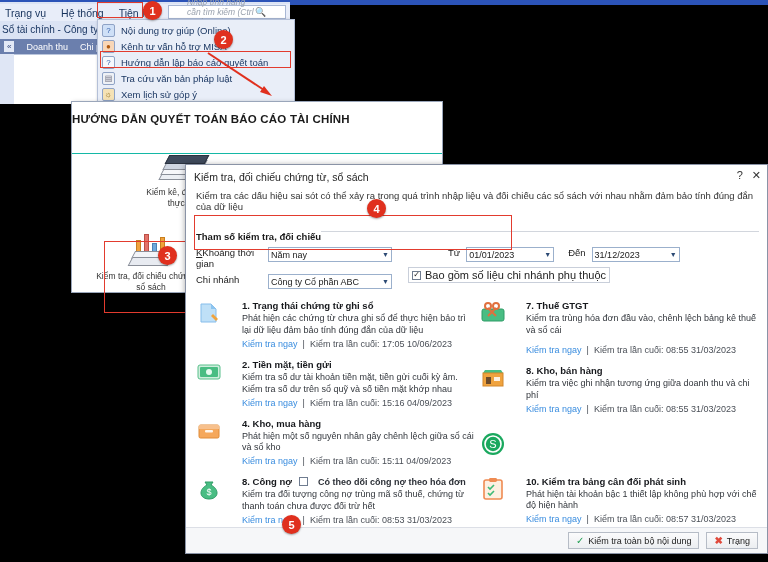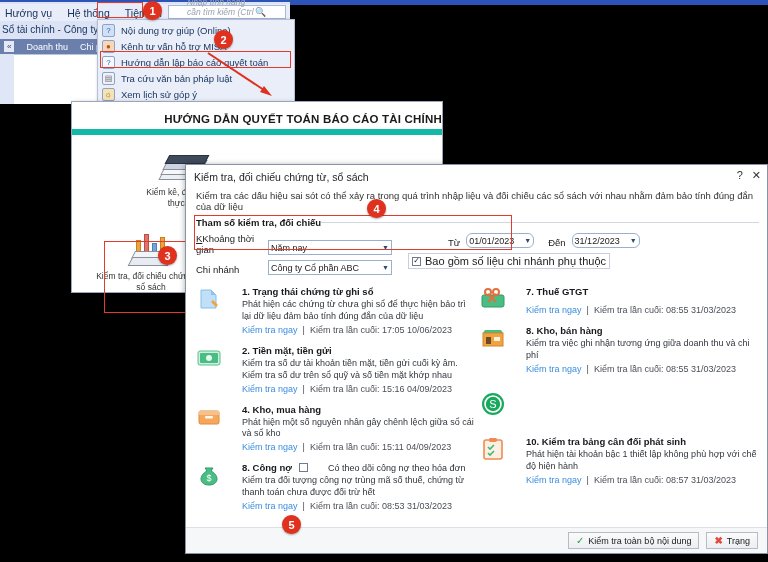--- a/index.html
+++ b/index.html
@@ -64,22 +64,22 @@
     position:absolute; width:19px; height:19px; border-radius:50%; background:#e0301e; color:#fff;
     font-size:11px; font-weight:bold; display:flex; align-items:center; justify-content:center;
     box-shadow:0 1px 2px rgba(0,0,0,.35);
   }
   
   #guide-win {
     position:absolute; left:71px; top:101px; width:372px; height:192px;
     background:#fff; border:1px solid #9aa6ba; box-shadow:2px 2px 5px rgba(0,0,0,.35);
   }
   #guide-title {
-    text-align:right; font-size:11.5px; font-weight:bold; color:#1a1a1a;
-    letter-spacing:.2px; padding:11px 0 4px 0; border-bottom:6px solid #14b8a6;
+    text-align:left; font-size:11.5px; font-weight:bold; color:#1a1a1a;
+    letter-spacing:.2px; padding:11px 0 28px 0; border-bottom:1px solid #14b8a6;
   }
   .guide-tile { position:absolute; width:86px; text-align:center; font-size:8.5px; color:#333; line-height:1.25; }
   .guide-tile .cap { display:block; margin-top:3px; }
   .tile-art { height:36px; display:flex; align-items:flex-end; justify-content:center; }
   
   .papers { position:relative; width:46px; height:30px; }
   .papers span { position:absolute; width:40px; height:10px; border:1px solid #8a8f99; background:#eceff4; transform:skewX(-28deg); }
   .papers span:nth-child(1){ left:3px; top:16px; }
   .papers span:nth-child(2){ left:5px; top:11px; background:#f6f7fa; }
   .papers span:nth-child(3){ left:7px; top:6px; background:#cfd6e2; }
@@ -93,51 +93,51 @@
   
   #dlg {
     position:absolute; left:185px; top:164px; width:583px; height:390px;
     background:#fff; border:1px solid #8a93a6; box-shadow:0 1px 6px rgba(0,0,0,.35);
     display:flex; flex-direction:column;
   }
   #dlg-head { position:relative; padding:6px 8px 0 8px; }
   #dlg-title { font-size:10.5px; color:#1f1f1f; }
   #dlg-sys { position:absolute; right:6px; top:4px; display:flex; gap:9px; color:#333; font-size:11px; }
   #dlg-desc { font-size:9.5px; color:#333; padding:7px 8px 5px 10px; }
-  .legend-row { display:flex; align-items:center; padding:0 8px 0 10px; }
+  .legend-row { display:flex; padding:0 8px 0 10px;margin-top:14px; }
   .legend-lbl { font-size:9.5px; font-weight:bold; color:#1a1a1a; white-space:nowrap; }
   .legend-line { flex:1; height:1px; background:#d2d6dd; }
   #param-area { position:relative; padding:5px 8px 6px 10px; display:flex; gap:16px; align-items:flex-start; }
   .pcol { display:flex; flex-direction:column; gap:5px; }
-  .prow { display:flex; align-items:flex-end; gap:6px; }
+  .prow { display:flex; align-items:flex-start; gap:6px; }
   .plabel { font-size:9.5px; color:#222; width:66px; }
   .plabel u { text-decoration:underline; }
   .ddl {
     width:124px; height:15px; background:#fff; border:1px solid #9bb0cc; display:flex;
     align-items:center; padding:0 2px; font-size:9px; color:#1a1a1a;
   }
   .ddl .arr { margin-left:auto; font-size:7px; color:#2c4a74; }
-  .dt { width:68px;border-radius:6px; }
+  .dt { width:88px; }
   .plabel.sm { width:auto;margin-left:40px; }
   .chk { display:flex; align-items:center; gap:4px; border:1px solid #c9cfda; padding:1px 3px; }
   .box {
     width:9px; height:9px; border:1px solid #6f7c90; background:#fff; display:flex;
     align-items:center; justify-content:center; font-size:8px; line-height:1; color:#1a1a1a;
   }
   #content-scroll { flex:1; overflow:hidden; position:relative; }
   #grid { display:flex; padding:2px 4px 0 10px; gap:6px; }
   .col { width:278px; }
   .item { display:flex; gap:8px; padding:3px 0 7px 0; }
   .ico { width:26px; height:26px; flex:none; position:relative; }
   .itxt { flex:1; min-width:0;margin-left:12px; }
   .ititle { font-size:9.5px; font-weight:bold; color:#16181c; margin-bottom:2px; display:flex; align-items:center; gap:7px; }
   .idesc { font-size:9px; color:#33373d; line-height:1.32; }
   .imeta { font-size:9px; color:#4a4f57; margin-top:2px; }
   .link { color:#3a8ddf; }
-  .inline-chk { display:inline-flex; align-items:center; gap:20px; font-weight:normal; font-size:9px; color:#2c3037; }
+  .inline-chk { display:inline-flex; align-items:center; gap:10px; font-weight:bold; font-size:9px; color:#2c3037; }
   #dlg-foot {
     height:26px; border-top:1px solid #dcdfe6; background:#f6f7f9;
     display:flex; align-items:center; justify-content:flex-end; gap:7px; padding-right:9px;
   }
   .btn {
     height:17px; background:linear-gradient(#fbfbfc,#eceef1); border:1px solid #b6bcc6;
     display:flex; align-items:center; gap:4px; padding:0 7px; font-size:9px; color:#1c1c1c;
   }
   .btn .tick { color:#23a055; font-size:10px; }
   .btn .xx { color:#e0493b; font-size:10px; font-weight:bold; }
@@ -146,21 +146,21 @@
   #arrow { position:absolute; left:0; top:0; width:768px; height:562px; pointer-events:none; }
 </style>
 </head>
 <body>
 
 <div id="bg-app">
   <div id="bg-top-band"></div>
 
   <div id="bg-win">
     <div id="menubar">
-      <span class="menu-item">Hướng vụ</span>
+      <span class="menu-item">Trạng vụ</span>
       <span class="menu-item">Hệ thống</span>
       <span class="menu-item">Tiện ích</span>
       <span class="menu-item active">Trợ giúp</span>
     </div>
 
     <div id="searchbox">
       <span>Nhập tính năng cần tìm kiếm (Ctrl + Q)</span>
       <span class="sicon">🔍</span>
     </div>
 
@@ -410,20 +410,21 @@
           <div class="ico">
             <svg width="26" height="26" viewBox="0 0 26 26">
               <rect x="2" y="9" width="22" height="12" rx="2" fill="#49bd83" stroke="#2f9c67"></rect>
               <circle cx="8" cy="6" r="3" fill="none" stroke="#e0703e" stroke-width="2"></circle>
               <circle cx="16" cy="6" r="3" fill="none" stroke="#e0703e" stroke-width="2"></circle>
               <path d="M8 8l8 8M16 8l-8 8" stroke="#e0703e" stroke-width="2"></path>
             </svg>
           </div>
           <div class="itxt">
             <div class="ititle">7. Thuế GTGT</div>
+            <div class="idesc">Kiểm tra trùng hóa đơn đầu vào, chênh lệch bảng kê thuế và sổ cái</div>
             <div class="imeta" style="margin-top:8px;">
               <span class="link">Kiểm tra ngay</span>
               <span>&nbsp;|&nbsp;</span>
               <span>Kiểm tra lần cuối:</span>
               <span>08:55 31/03/2023</span>
             </div>
           </div>
         </div>
 
         <div class="item">

